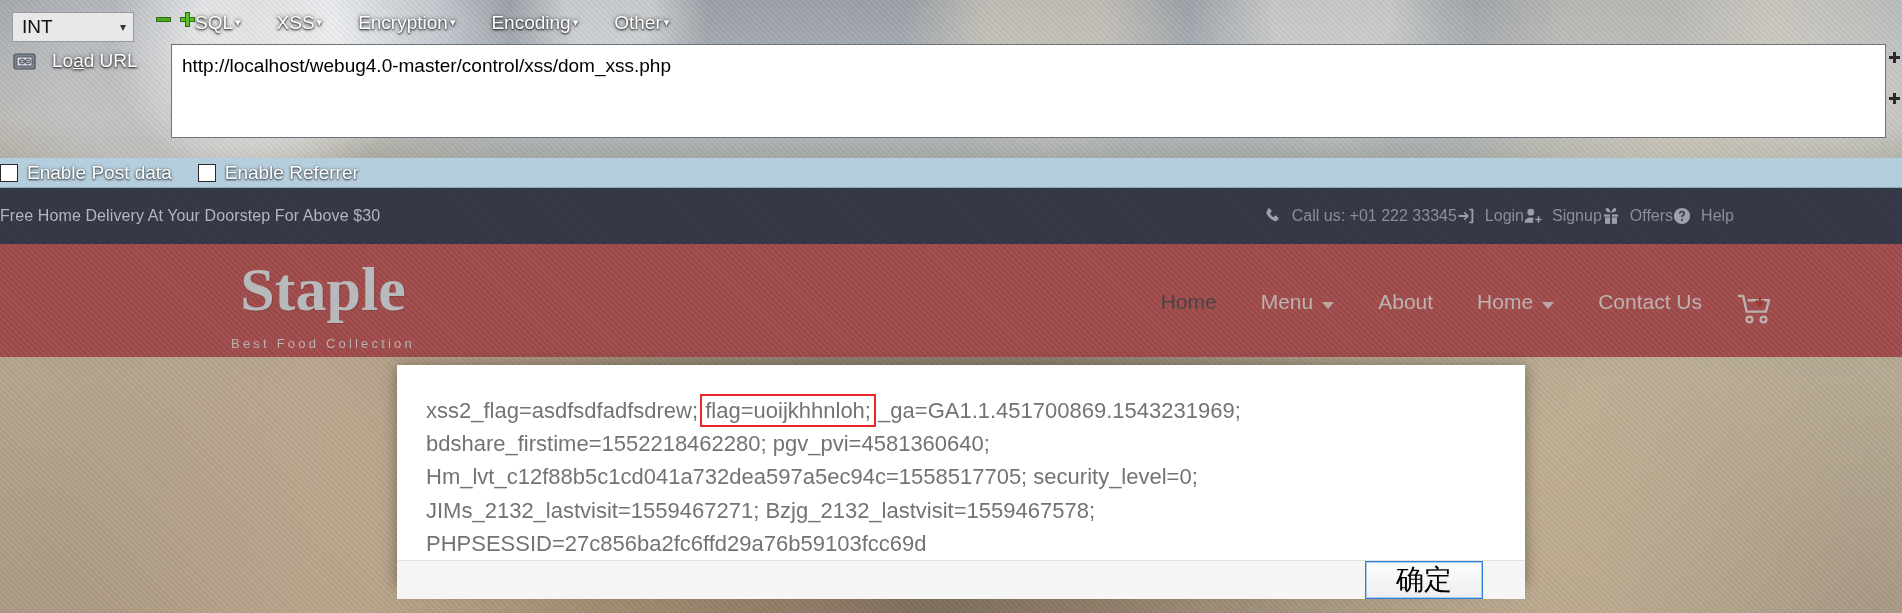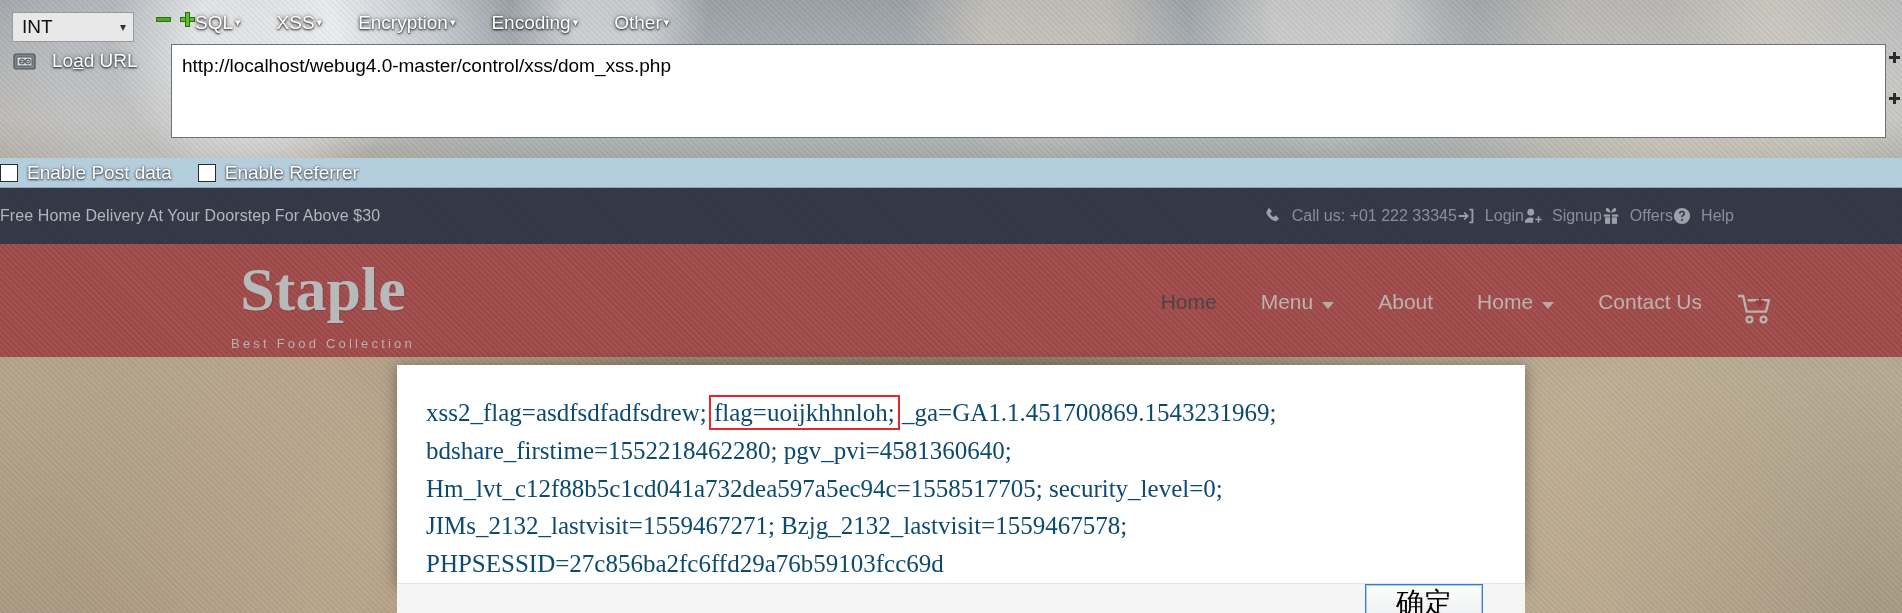--- a/index.html
+++ b/index.html
@@ -209,22 +209,22 @@
     background: #fff;
     box-shadow: 0 2px 14px rgba(0,0,0,.38);
     z-index: 40;
     display: flex; flex-direction: column;
   }
   #dialog-body {
     padding: 29px 30px 0 29px;
     flex: 1;
   }
   #dialog-text {
-    font-size: 25px; color: #0c4a6e; line-height: 1.51;
-    font-family: Liberation Serif, serif;
+    font-size: 22px; color: #737373; line-height: 1.51;
+    font-family: Liberation Sans, sans-serif;
     word-break: break-word;
   }
   #dialog-text .hl {
     outline: 2px solid #e8262b; outline-offset: 2px;
     padding: 0 1px;
   }
   #dialog-footer {
     height: 74px; border-top: 1px solid #e2e2e2;
     background: #f5f5f5;
     display: flex; align-items: center; justify-content: flex-end;

